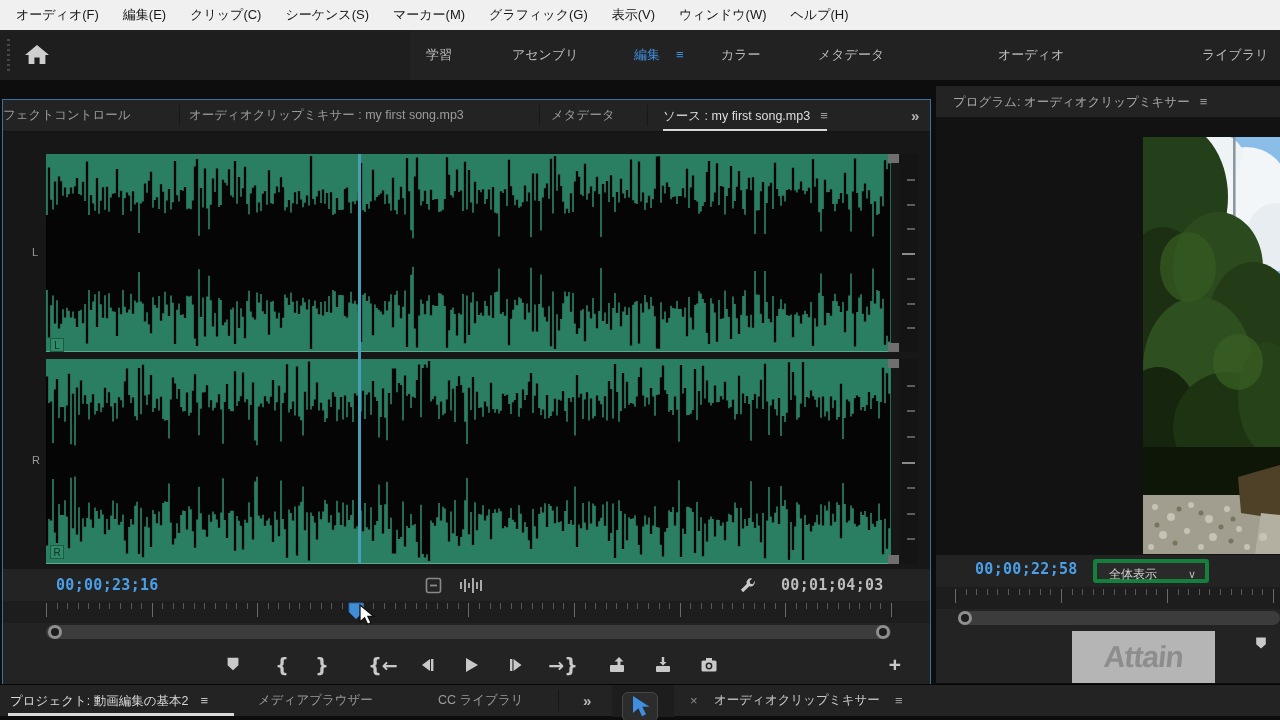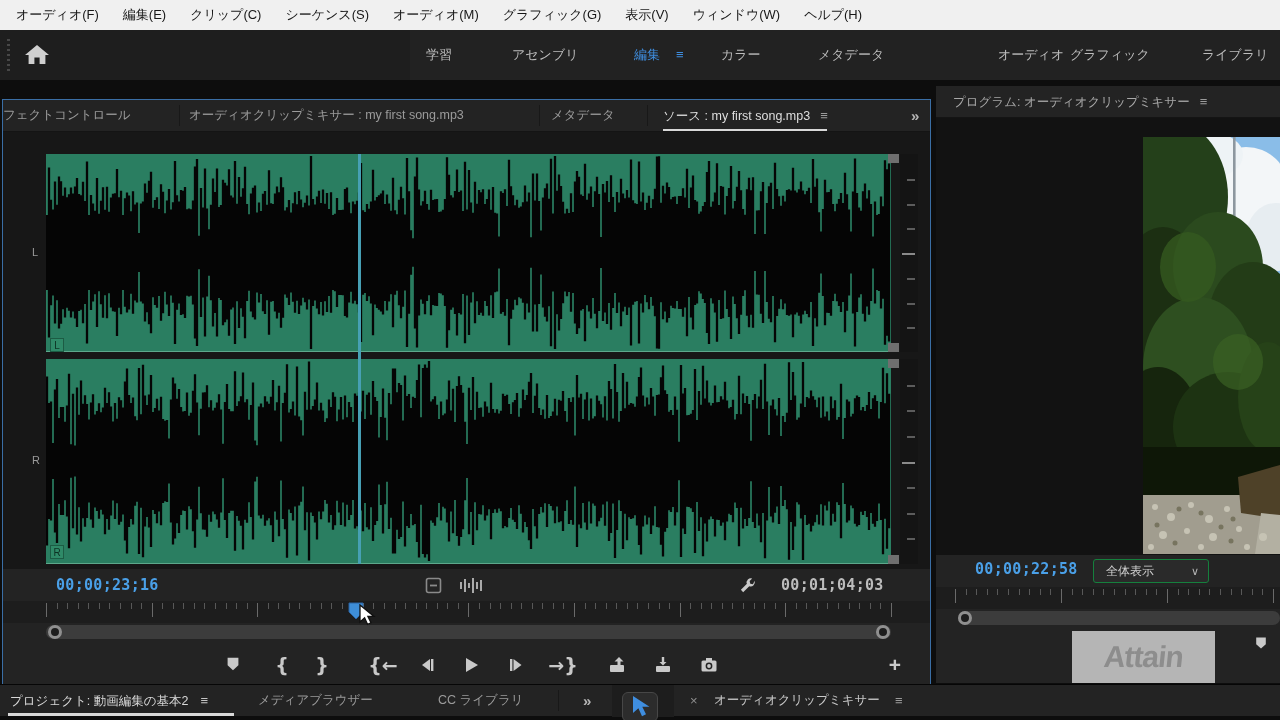--- a/index.html
+++ b/index.html
@@ -52,21 +52,21 @@
 #src-transport{position:absolute;left:0;top:541px;width:927px;height:54px;background:#232323}
 .tbtn{position:absolute;top:11px;width:26px;height:26px;color:#c9c9c9;text-align:center;font-size:17px;line-height:26px;cursor:default}
 .tbtn svg{display:block;margin:3px auto 0}
 .bracket{font-size:19px;font-weight:bold;font-family:"DejaVu Sans",sans-serif}
 
 #progpanel{position:absolute;left:936px;top:86px;width:344px;height:597px;background:#232323;overflow:hidden}
 #prog-tabs{position:absolute;left:0;top:0;width:344px;height:32px;background:#232323;border-bottom:1px solid #141414}
 #prog-viewer{position:absolute;left:0;top:32px;width:344px;height:437px;background:#121212;overflow:hidden}
 #prog-frame{position:absolute;left:207px;top:19px;width:137px;height:417px}
 #prog-info{position:absolute;left:0;top:469px;width:344px;height:32px;background:#232323}
-#zoomselect{position:absolute;left:157px;top:4px;width:116px;height:24px;background:#2a2a2a;border:1px solid #15803d;border-radius:3px;color:#d0d0d0;font-size:12px;line-height:22px;padding-left:12px}
+#zoomselect{position:absolute;left:157px;top:4px;width:116px;height:24px;background:#2a2a2a;border:4px solid #15803d;border-radius:3px;color:#d0d0d0;font-size:12px;line-height:22px;padding-left:12px}
 #zoomselect .chevdn{position:absolute;right:9px;top:0;color:#b5b5b5;font-size:11px}
 #prog-ruler{position:absolute;left:0;top:501px;width:344px;height:22px;background:#1d1d1d}
 #prog-zoom{position:absolute;left:0;top:523px;width:344px;height:18px}
 #prog-transport{position:absolute;left:0;top:541px;width:344px;height:56px;background:#232323}
 #watermark{position:absolute;left:136px;top:4px;width:143px;height:52px;background:#b5b5b5;display:flex;align-items:center;justify-content:center}
 #watermark span{color:#8d8d8d;font-size:30px;font-weight:bold;letter-spacing:-1px;transform:skewX(-6deg)}
 
 #bottombar{position:absolute;left:0;top:684px;width:1280px;height:32px;background:#232323;border-top:1px solid #060606}
 .btab{position:absolute;top:0;height:31px;line-height:31px;font-size:12.5px;color:#9b9b9b;white-space:nowrap}
 .btab.active{color:#d8d8d8}
@@ -81,42 +81,41 @@
 </head>
 <body>
 
 <div id="screen">
 
   <div id="menubar">
     <span class="mi">オーディオ(F)</span>
     <span class="mi">編集(E)</span>
     <span class="mi">クリップ(C)</span>
     <span class="mi">シーケンス(S)</span>
-    <span class="mi">オーディオ(M)</span>
+    <span class="mi">マーカー(M)</span>
     <span class="mi">グラフィック(G)</span>
     <span class="mi">表示(V)</span>
     <span class="mi">ウィンドウ(W)</span>
     <span class="mi">ヘルプ(H)</span>
   </div>
 
   <div id="wsbar">
     <div class="leftwell"></div>
     <div class="grip"></div>
     <div id="home">
       <svg width="30" height="28" viewBox="0 0 30 28">
           <path d="M15 4l12 10h-3.6v9h-5.8v-6.4h-5.2V23H6.6v-9H3z" fill="#cfcfcf"></path>
         </svg>
     </div>
     <span class="wstab" style="left:426px">学習</span>
     <span class="wstab" style="left:512px">アセンブリ</span>
     <span class="wstab active" style="left:634px"><span>編集</span><span class="pm">≡</span></span>
     <span class="wstab" style="left:721px">カラー</span>
     <span class="wstab" style="left:818px">メタデータ</span>
     <span class="wstab" style="left:998px">オーディオ</span>
-    <span class="wstab" style="left:1070px">グラフィック</span>
     <span class="wstab" style="left:1202px">ライブラリ</span>
   </div>
 
   <div id="srcpanel">
 
     <div id="src-tabs">
       <span class="ptab" style="left:0">フェクトコントロール</span>
       <div class="vsep" style="left:176px"></div>
       <span class="ptab" style="left:186px">オーディオクリップミキサー : my first song.mp3</span>
       <div class="vsep" style="left:536px"></div>

